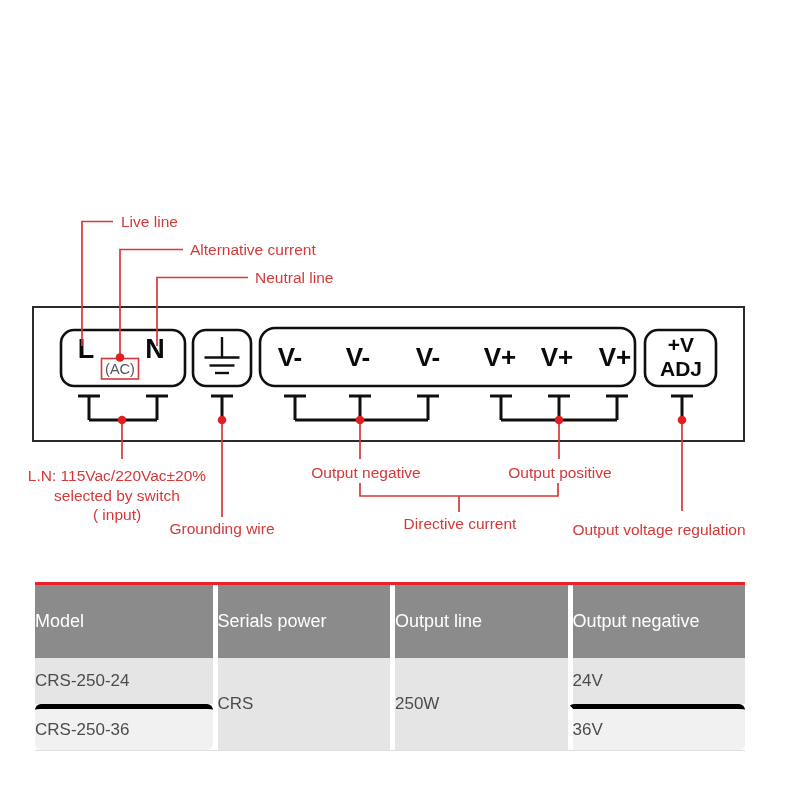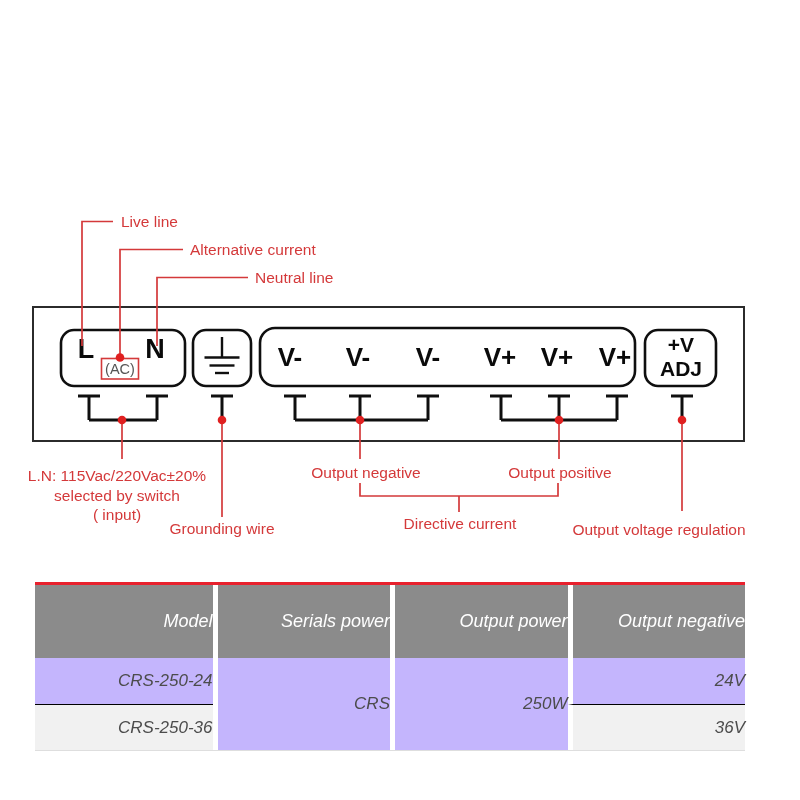--- a/index.html
+++ b/index.html
@@ -25,32 +25,32 @@
   .mid { text-anchor: middle; }
   .acbox { fill: #ffffff; stroke: #d4393a; stroke-width: 1.6; }
   .aclabel { fill: #555555; font-size: 14.5px; text-anchor: middle; }
   
   .spec-table-wrap {
     position: absolute; left: 35px; top: 582px; width: 710px;
     border-top: 3px solid #e8212d;
     border-bottom: 1px solid #dedede;
   }
   table.spec { width: 100%; border-collapse: separate; border-spacing: 0; table-layout: fixed; }
-  table.spec th, table.spec td { text-align: right; vertical-align: middle; font-style: italic; }
+  table.spec th, table.spec td { text-align: left; vertical-align: middle; }
   table.spec th {
     background: #8b8b8b; color: #ffffff;
     font-weight: 400; font-size: 18px; height: 73px;
   }
   table.spec td {
-    background: #c4b5fd; color: #4c4c4c;
+    background: #e5e5e5; color: #4c4c4c;
     font-size: 17px; height: 46px;
   }
   .colgap { border-left: 5px solid #ffffff; }
   tr.alt td { background: #f1f1f1; }
-  td.row-sep { border-top: 1px solid #000000; }
+  td.row-sep { border-top: 5px solid #000000; border-radius: 6px; }
 </style>
 </head>
 <body>
 
 <div class="diagram-wrap">
 <svg width="800" height="572" viewBox="0 0 800 572" xmlns="http://www.w3.org/2000/svg">
 
   <rect class="panel-outline" x="33" y="307" width="711" height="134"></rect>
 
   <g>
@@ -151,21 +151,21 @@
   <text class="rlabel mid" x="659" y="535">Output voltage regulation</text>
 </svg>
 </div>
 
 <div class="spec-table-wrap">
   <table class="spec">
     <tbody>
         <tr>
       <th>Model</th>
       <th class="colgap">Serials power</th>
-      <th class="colgap">Output power</th>
+      <th class="colgap">Output line</th>
       <th class="colgap">Output negative</th>
     </tr>
     <tr>
       <td>CRS-250-24</td>
       <td class="colgap" rowspan="2">CRS</td>
       <td class="colgap" rowspan="2">250W</td>
       <td class="colgap">24V</td>
     </tr>
     <tr class="alt">
       <td class="row-sep">CRS-250-36</td>

